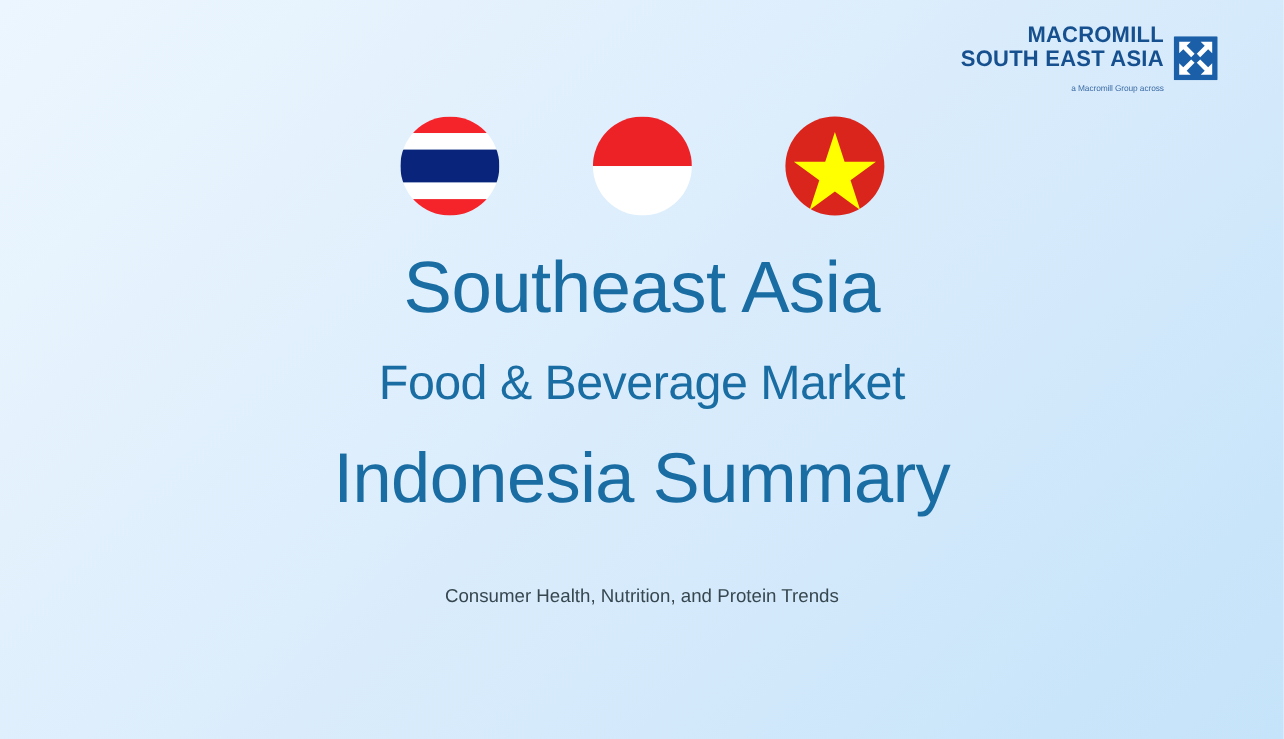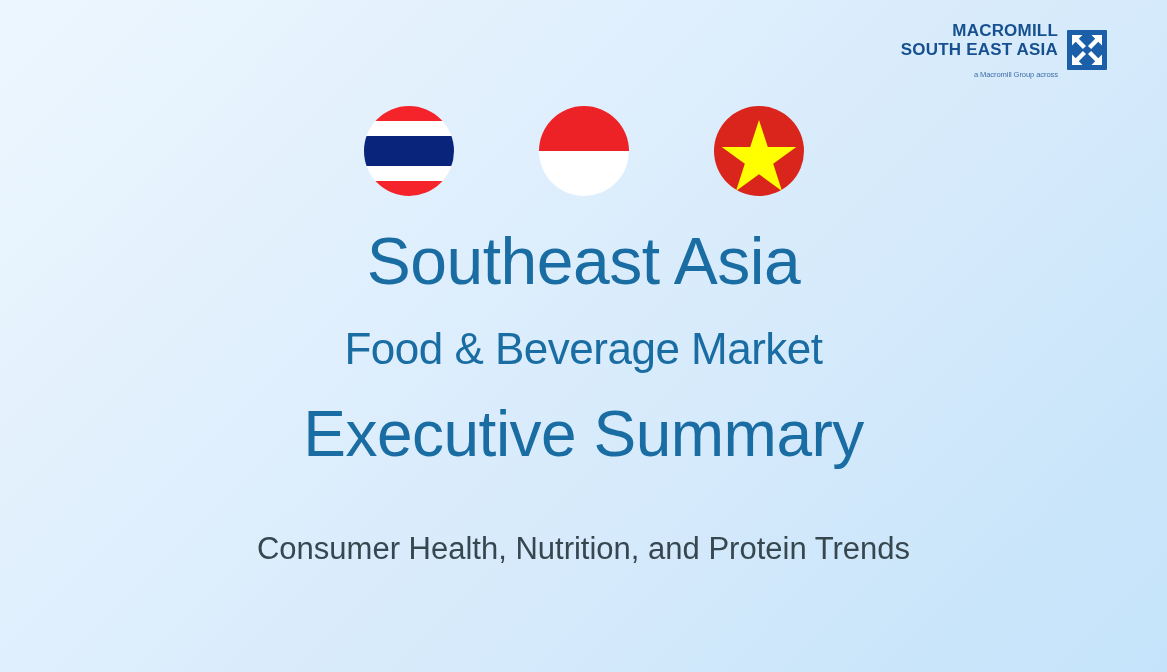--- a/index.html
+++ b/index.html
@@ -43,21 +43,21 @@
     display: flex;
     flex-direction: column;
     align-items: flex-end;
     line-height: 1;
   }
   .logo-line1,
   .logo-line2 {
     color: #17508f;
     font-family: "Liberation Sans", sans-serif;
     font-weight: bold;
-    font-size: 17px;
+    font-size: 20px;
     letter-spacing: 0.2px;
     white-space: nowrap;
     font-stretch: condensed;
     transform: scaleY(1.02);
     transform-origin: right center;
     text-align: right;
   }
   .logo-line1 { margin-bottom: 2px; }
   .logo-line2 { margin-bottom: 13px; }
   .logo-tagline {
@@ -138,21 +138,21 @@
     position: absolute;
     top: 533px;
     left: 0;
     width: 100%;
     text-align: center;
   }
   .subtitle-line {
     color: #37474f;
     font-family: "Liberation Sans", sans-serif;
     font-weight: normal;
-    font-size: 31px;
+    font-size: 17px;
     line-height: 1.0;
     margin: 0;
     white-space: nowrap;
   }
   .subtitle-line-1 { margin-bottom: 34px; }
 </style>
 </head>
 <body>
 
 <div class="slide">
@@ -200,20 +200,20 @@
       <svg width="90" height="90" viewBox="0 0 90 90" aria-hidden="true">
         <polygon points="45,14 53.8,41.1 82.3,41.1 59.2,57.8 68,84.9 45,68.2 22,84.9 30.8,57.8 7.7,41.1 36.2,41.1" fill="#ffff00"></polygon>
       </svg>
     </span>
 
   </div>
 
   <div class="title-block">
     <div class="title-line title-line-1">Southeast Asia</div>
     <div class="title-line title-line-2">Food &amp; Beverage Market</div>
-    <div class="title-line title-line-3">Executive Summary</div>
+    <div class="title-line title-line-3">Indonesia Summary</div>
   </div>
 
   <div class="subtitle-block">
     <div class="subtitle-line subtitle-line-1">Consumer Health, Nutrition, and Protein Trends</div>
   </div>
 
 </div>
 
 </body></html>

